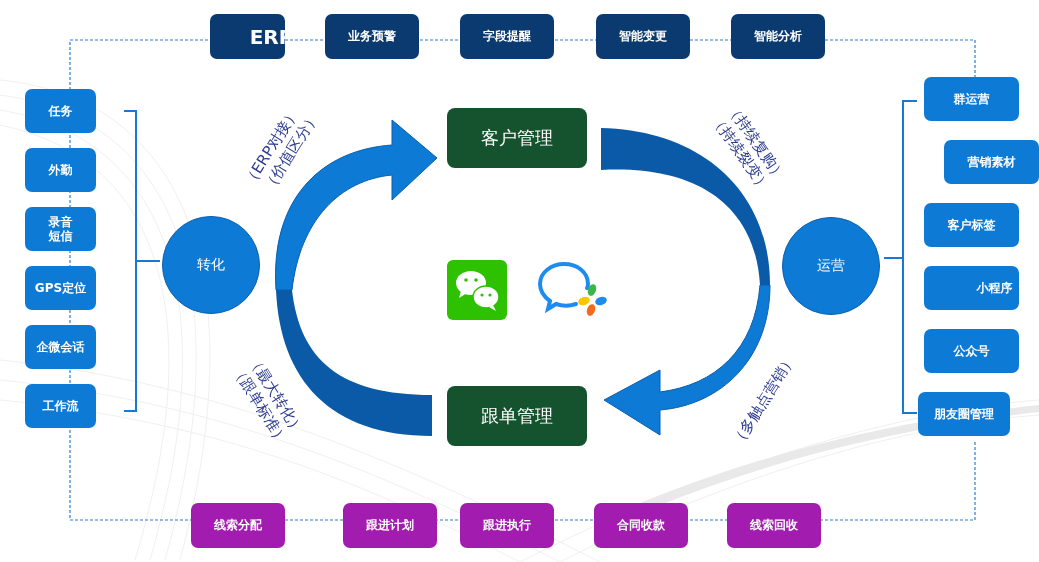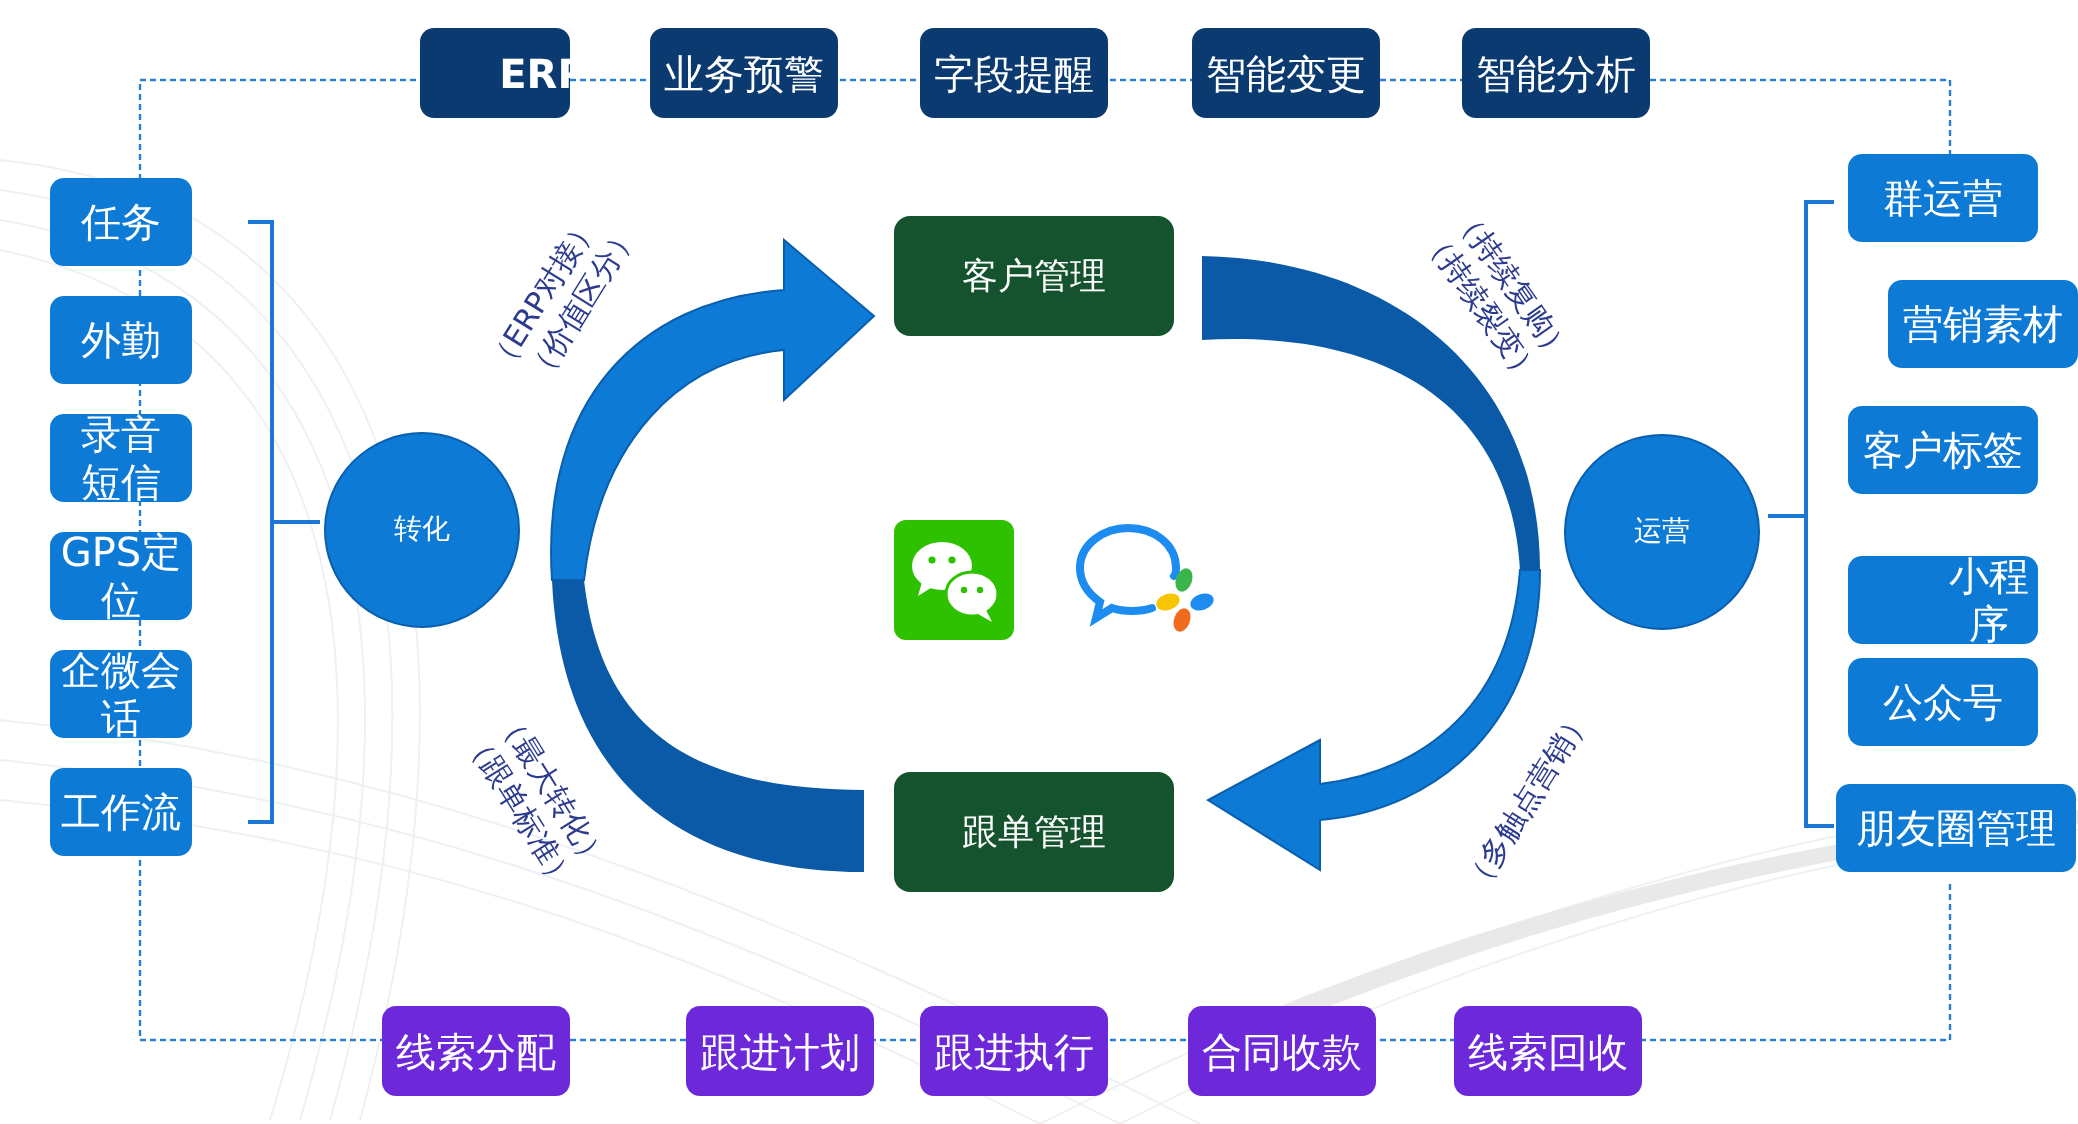--- a/index.html
+++ b/index.html
@@ -6,31 +6,31 @@
   body {
     width: 1039px; height: 562px; position: relative; overflow: hidden;
     background: #ffffff;
     font-family: "DejaVu Sans", "Liberation Sans", sans-serif;
   }
   .bg-swirl { position: absolute; inset: 0; pointer-events: none; }
   .frame { position: absolute; left: 0; top: 0; }
   .box {
     position: absolute; display: flex; align-items: center; justify-content: center;
     color: #fff; border-radius: 7px; text-align: center; box-sizing: border-box;
-    font-size: 20px; line-height: 1.2;
+    font-size: 12px; line-height: 1.2; font-weight: bold;
   }
   .dark { background: #0a3a70; }
-  .navy { background: #6d28d9; }
+  .navy { background: #a21caf; }
   .light { background: #0d7ad6; }
   .top-box { top: 14px; height: 45px; width: 94px; }
   .erp { font-weight: bold; font-size: 20px; width: 75px; padding-left: 48px; }
   .bottom-box { top: 503px; height: 45px; width: 94px; }
   .left-box { left: 25px; width: 71px; height: 44px; }
   .right-box { left: 924px; width: 95px; height: 44px; }
-  .right-box.wide { left: 918px; width: 120px; }
+  .right-box.wide { left: 918px; width: 92px; }
   .circle {
     position: absolute; width: 98px; height: 98px; border-radius: 50%;
     background: #0d7ad6; color: #fff; display: flex; align-items: center; justify-content: center;
     font-size: 14px; border: 1px solid #0a5fad; box-sizing: border-box;
   }
   .center-box {
     position: absolute; left: 447px; width: 140px; height: 60px;
     background: #14532d; color: #fff; border-radius: 8px;
     display: flex; align-items: center; justify-content: center; font-size: 18px;
   }
@@ -110,21 +110,21 @@
 <div class="box light left-box" style="top:148px;">外勤</div>
 <div class="box light left-box" style="top:207px; white-space:pre-line;">录音
 短信</div>
 <div class="box light left-box" style="top:266px;">GPS定位</div>
 <div class="box light left-box" style="top:325px;">企微会话</div>
 <div class="box light left-box" style="top:384px;">工作流</div>
 
 <div class="box light right-box" style="top:77px;">群运营</div>
 <div class="box light right-box" style="top:140px;margin-left:20px;">营销素材</div>
 <div class="box light right-box" style="top:203px;">客户标签</div>
-<div class="box light right-box" style="top:278px;padding-left:46px;">小程序</div>
+<div class="box light right-box" style="top:266px;padding-left:46px;">小程序</div>
 <div class="box light right-box" style="top:329px;">公众号</div>
 <div class="box light right-box wide" style="top:392px;">朋友圈管理</div>
 
 <div class="circle" style="left:162px; top:216px;">转化</div>
 <div class="circle" style="left:782px; top:217px;">运营</div>
 
 <div class="center-box" style="top:108px;">客户管理</div>
 <div class="center-box" style="top:386px;">跟单管理</div>
 
 <div class="label-rot" style="left:240px; top:180px; transform: rotate(-58deg);">

